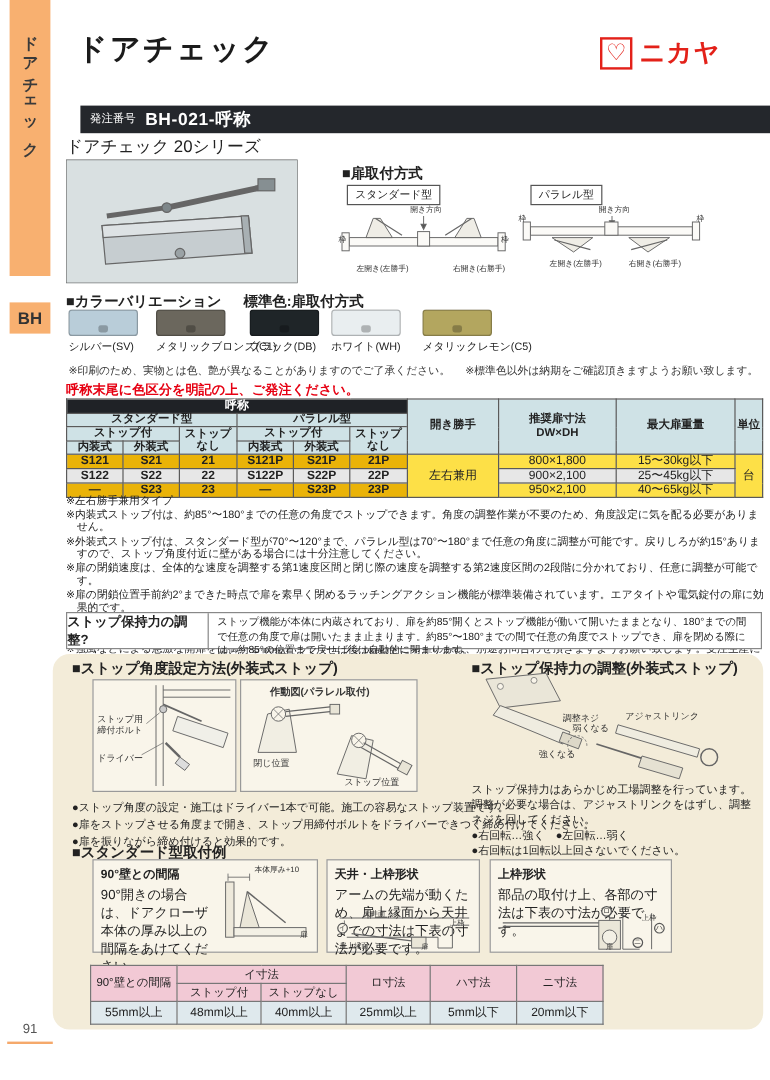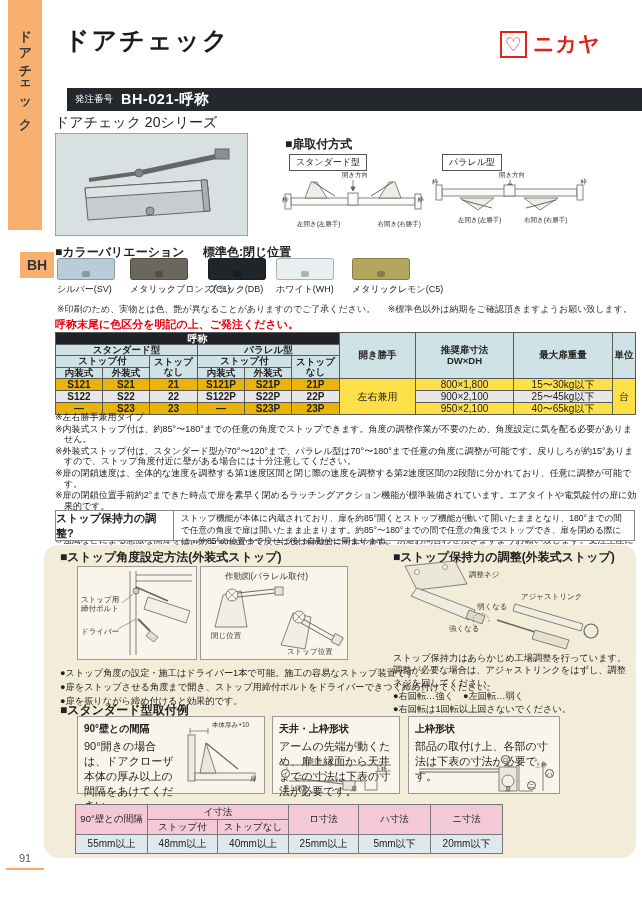--- a/index.html
+++ b/index.html
@@ -3,21 +3,21 @@
 <meta charset="utf-8">
 <style>
   * { margin:0; padding:0; box-sizing:border-box; }
   html,body { width:642px; height:900px; }
   body { font-family:"Liberation Sans","DejaVu Sans",sans-serif; background:#ffffff; color:#222; position:relative; overflow:hidden; }
   .abs { position:absolute; }
 
   
   .side-strip { left:8px; top:0; width:34px; height:230px; background:#f8b070; }
   .side-strip span { display:block; writing-mode:vertical-rl; margin:20px auto 0; font-size:13px; font-weight:bold; color:#3a3a3a; letter-spacing:3px; }
-  .bh-tab { left:8px; top:252px; width:34px; height:26px; background:#f8b070; text-align:center; line-height:26px; font-weight:bold; font-size:14px; color:#333;margin-left:12px; }
+  .bh-tab { left:8px; top:252px; width:34px; height:26px; background:#f8b070; text-align:center; line-height:26px; font-weight:bold; font-size:14px; color:#333; }
   .page-num { left:6px; top:852px; width:38px; text-align:center; font-size:11px; color:#555; border-bottom:2px solid #f5a96b; padding-bottom:4px; }
 
   
   .title { left:64px; top:24px; font-size:25px; font-weight:bold; color:#1b1b1b; letter-spacing:2px; }
   .logo { left:500px; top:30px; display:flex; align-items:center; }
   .logo-heart { width:27px; height:27px; border:2.5px solid #e32119; color:#e32119; font-size:19px; line-height:23px; text-align:center; }
   .logo-text { margin-left:6px; font-size:21px; font-weight:bold; color:#e32119; letter-spacing:1px; }
   .order-bar { left:55px; top:88px; width:580px; height:23px; background:#24272c; color:#fff; display:flex; align-items:center; padding:0 8px;margin-left:12px; }
   .order-bar .lbl { font-size:9.5px; margin-right:8px; }
   .order-bar .code { font-size:14.5px; font-weight:bold; letter-spacing:0.5px; }
@@ -150,21 +150,21 @@
     <line x1="124" y1="28" x2="94" y2="36" stroke-width="1"></line>
   </svg>
   <div class="dlabel" style="left:0px; top:24px;">枠</div>
   <div class="dlabel" style="right:0px; top:24px;">枠</div>
   <div class="dlabel" style="left:26px; top:62px;">左開き(左勝手)</div>
   <div class="dlabel" style="left:92px; top:62px;">右開き(右勝手)</div>
 </div>
 
 <div class="abs" style="left:55px; top:242px;">
   <span class="sec-title">■カラーバリエーション</span>
-  <span class="sec-title" style="margin-left:14px;">標準色:閉じ位置</span>
+  <span class="sec-title" style="margin-left:14px;">標準色:扉取付方式</span>
 </div>
 <div class="swatch-block" style="left:57px; top:258px;">
   <div class="swatch" style="background: rgb(185, 205, 217);">
       <div class="knob"></div>
     </div>
   <div class="swatch-label">シルバー(SV)</div>
 </div>
 <div class="swatch-block" style="left:130px; top:258px;">
   <div class="swatch" style="background: rgb(107, 103, 93);">
       <div class="knob"></div>
@@ -302,21 +302,21 @@
     <line x1="60" y1="52" x2="72" y2="64" stroke-width="2"></line>
     <polygon points="72,64 80,70 76,75 68,69" fill="#ddd" stroke-width="0.8"></polygon>
     <line x1="44" y1="36" x2="55" y2="27" stroke-width="0.6"></line>
     <line x1="40" y1="62" x2="58" y2="52" stroke-width="0.6"></line>
   </svg>
   <div class="dlabel" style="left:3px; top:28px; width:42px; white-space:normal; font-size:7.5px; line-height:1.2;">ストップ用締付ボルト</div>
   <div class="dlabel" style="left:3px; top:60px; font-size:7.5px;">ドライバー</div>
 </div>
 
 <div class="abs diag-box" style="left:200px; top:566px; width:148px; height:94px;">
-  <div class="dlabel" style="left:24px; top:4px; font-size:8.5px; font-weight:normal;">作動図(パラレル取付)</div>
+  <div class="dlabel" style="left:24px; top:4px; font-size:8.5px; font-weight:bold;">作動図(パラレル取付)</div>
   <svg class="art" width="146" height="76" viewBox="0 0 146 76" style="position:absolute; left:0; top:16px;">
     <polygon points="14,44 22,12 40,8 46,44" fill="#f1eee3" stroke-width="0.8"></polygon>
     <circle cx="31" cy="12" r="6" fill="#f9f5ea" stroke-width="0.8"></circle>
     <line x1="27" y1="8" x2="35" y2="16" stroke-width="0.6"></line>
     <line x1="35" y1="8" x2="27" y2="16" stroke-width="0.6"></line>
     <line x1="37" y1="10" x2="74" y2="6" stroke-width="1"></line>
     <line x1="37" y1="14" x2="74" y2="10" stroke-width="1"></line>
     <rect x="74" y="4" width="8" height="8" fill="#e8e4d6" stroke-width="0.8"></rect>
     <polygon points="80,62 92,30 110,34 104,66" fill="#f1eee3" stroke-width="0.8"></polygon>
     <circle cx="98" cy="34" r="6" fill="#f9f5ea" stroke-width="0.8"></circle>
@@ -340,21 +340,21 @@
     <circle cx="24" cy="14" r="2.5" fill="#f9f5ea" stroke-width="0.6"></circle>
     <circle cx="52" cy="9" r="2.5" fill="#f9f5ea" stroke-width="0.6"></circle>
     <polygon points="24,30 82,52 76,62 18,38" fill="#efece0" stroke-width="0.8"></polygon>
     <polygon points="76,52 92,58 89,66 73,60" fill="#ddd8c8" stroke-width="0.8"></polygon>
     <path d="M 84 70 A 8 8 0 1 1 96 64" stroke-width="0.7" stroke-dasharray="2,1.5"></path>
     <polygon points="122,46 190,66 188,73 120,53" fill="#efece0" stroke-width="0.8"></polygon>
     <circle cx="198" cy="73" r="7" fill="none" stroke-width="1.2"></circle>
     <line x1="104" y1="62" x2="142" y2="74" stroke-width="1.5"></line>
     <polygon points="142,72 176,82 173,91 139,81" fill="#e5e1d2" stroke-width="0.8"></polygon>
   </svg>
-  <div class="dlabel" style="left:76px; top:12px; font-size:7.5px;">調整ネジ</div>
+  <div class="dlabel" style="left:76px; top:36px; font-size:7.5px;">調整ネジ</div>
   <div class="dlabel" style="left:84px; top:44px; font-size:7.5px;">弱くなる</div>
   <div class="dlabel" style="left:56px; top:66px; font-size:7.5px;">強くなる</div>
   <div class="dlabel" style="left:128px; top:34px; font-size:7.5px;">アジャストリンク</div>
 </div>
 <div class="body-text" style="left:393px; top:652px; width:240px;">ストップ保持力はあらかじめ工場調整を行っています。調整が必要な場合は、アジャストリンクをはずし、調整ネジを回してください。</div>
 <div class="bullet" style="left:393px; top:690px;">●右回転…強く　●左回転…弱く</div>
 <div class="bullet" style="left:393px; top:703px;">●右回転は1回転以上回さないでください。</div>
 
 <div class="abs sec-title" style="left:60px; top:702px;">■スタンダード型取付例</div>
 

